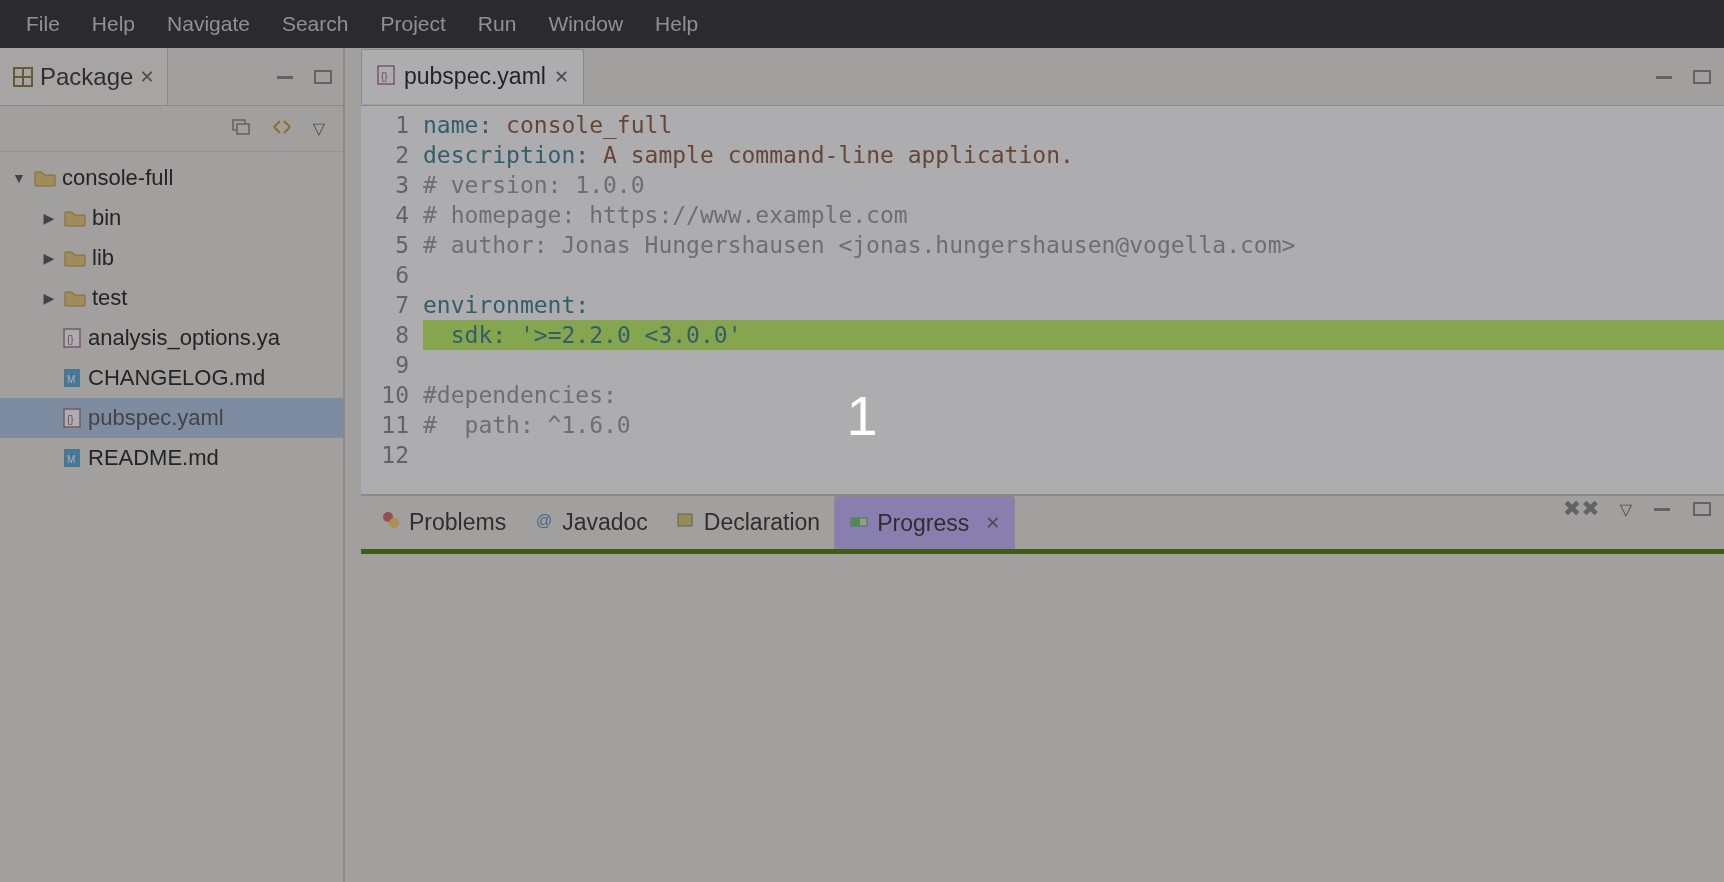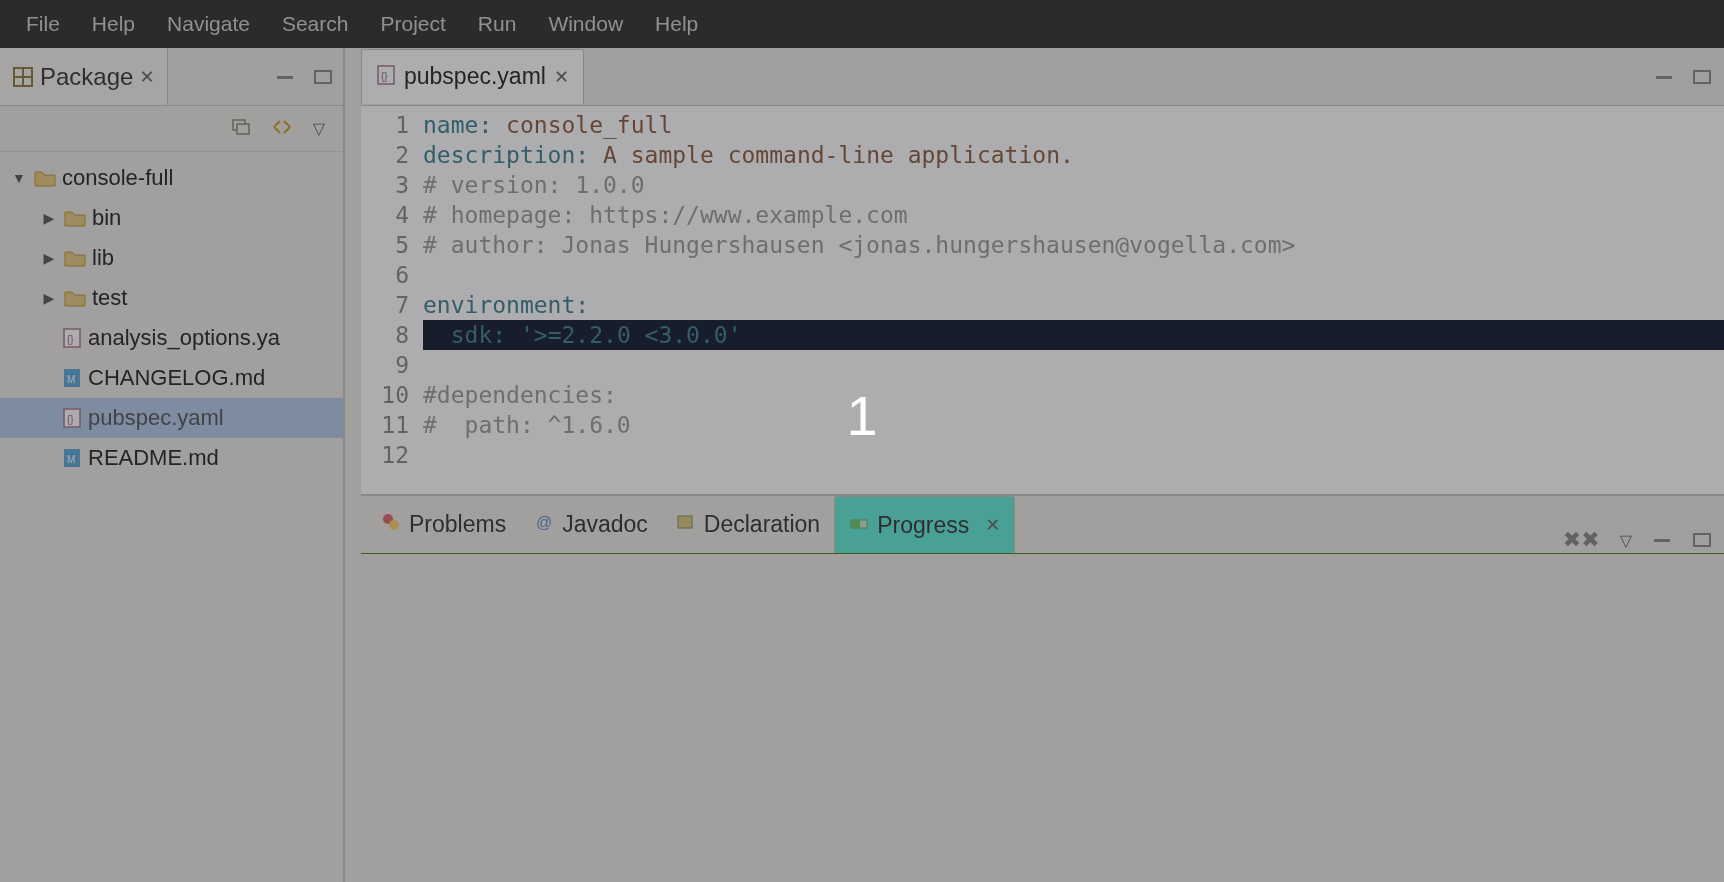--- a/index.html
+++ b/index.html
@@ -171,44 +171,44 @@
 }
 .code {
   flex: 1;
   padding: 4px 0 12px 4px;
   white-space: pre;
 }
 .tok-key { color: #3b7f8f; }
 .tok-str { color: #3b7f8f; }
 .tok-txt { color: #8b5a3b; }
 .tok-cmt { color: #9a9a99; }
-.line-hl { background: #0f172a; display: inline-block; width: 100%; }
+.line-hl { background: #bef264; display: inline-block; width: 100%; }
 .bottom-panel {
   flex: 1;
   display: flex;
   flex-direction: column;
 }
 .bottom-tab-row {
   height: 58px;
   display: flex;
-  align-items: flex-end;
-  border-bottom: 1px solid #4d7c0f;
+  align-items: flex-start;
+  border-bottom: 5px solid #4d7c0f;
   padding-left: 6px;
 }
 .bottom-tab {
   display: flex;
   align-items: center;
   gap: 8px;
   padding: 8px 14px;
   font-size: 23px;
   color: #333;
   height: 100%;
 }
 .bottom-tab.active {
-  background: #5eead4;
+  background: #c4b5fd;
   border: 1px solid #c8c6c0;
   border-bottom: none;
   border-radius: 3px 3px 0 0;
 }
 .bottom-controls {
   margin-left: auto;
   display: flex;
   gap: 20px;
   padding-right: 12px;
   align-items: center;

